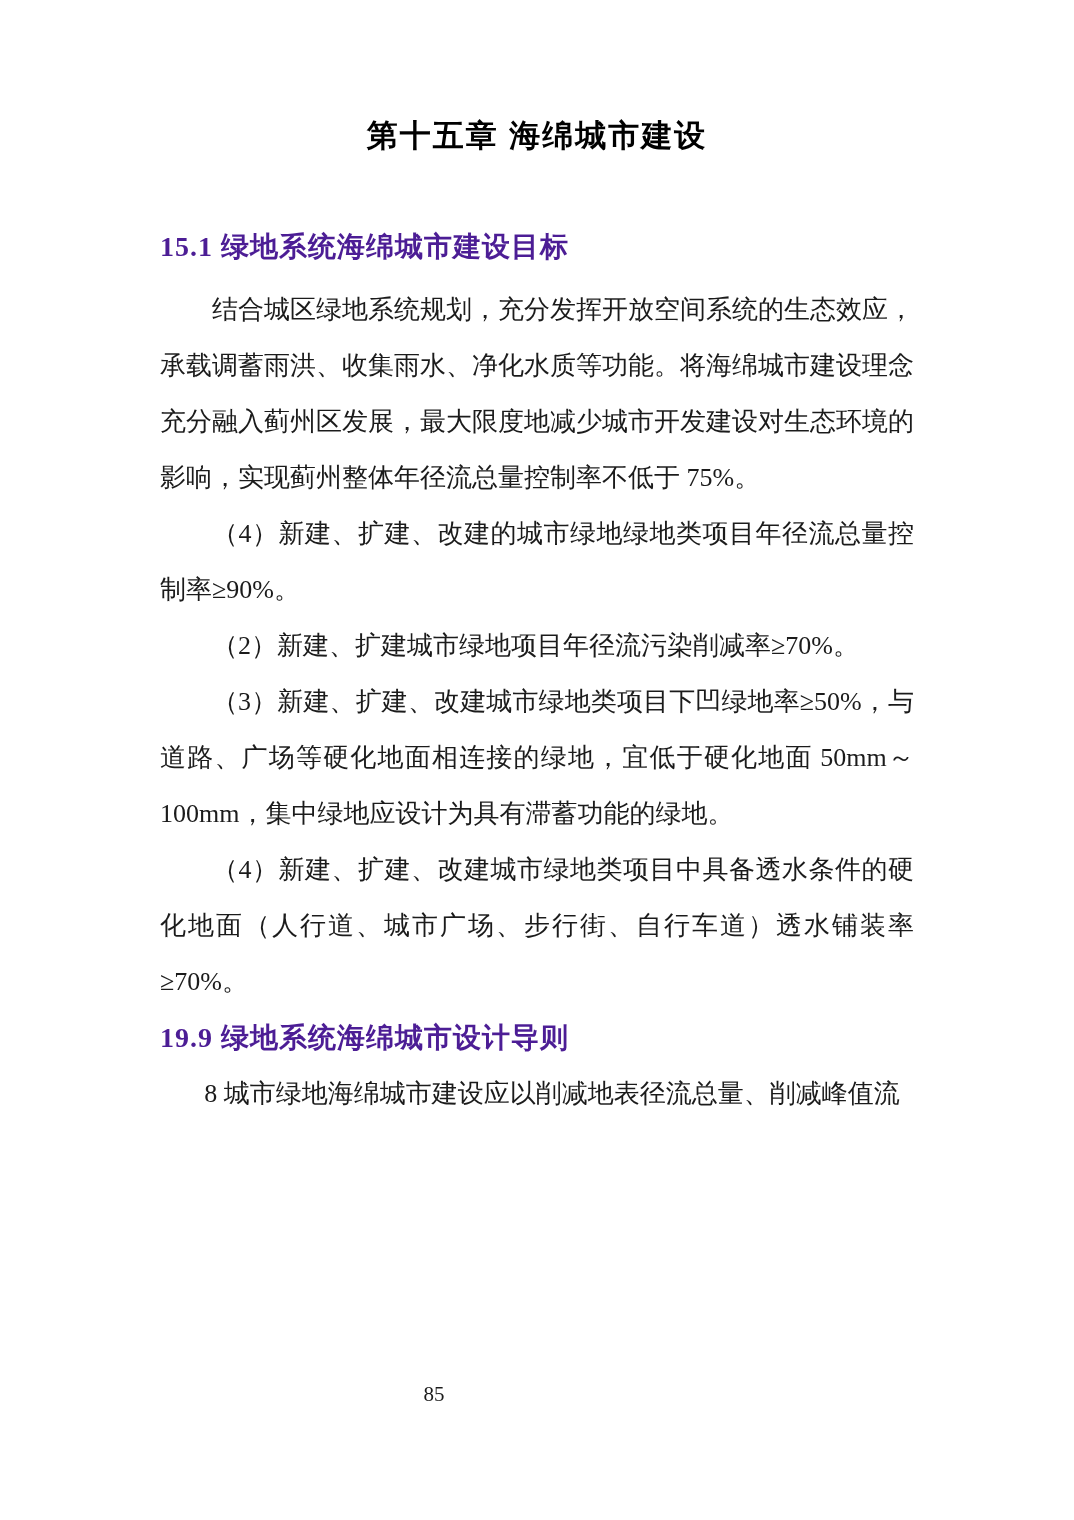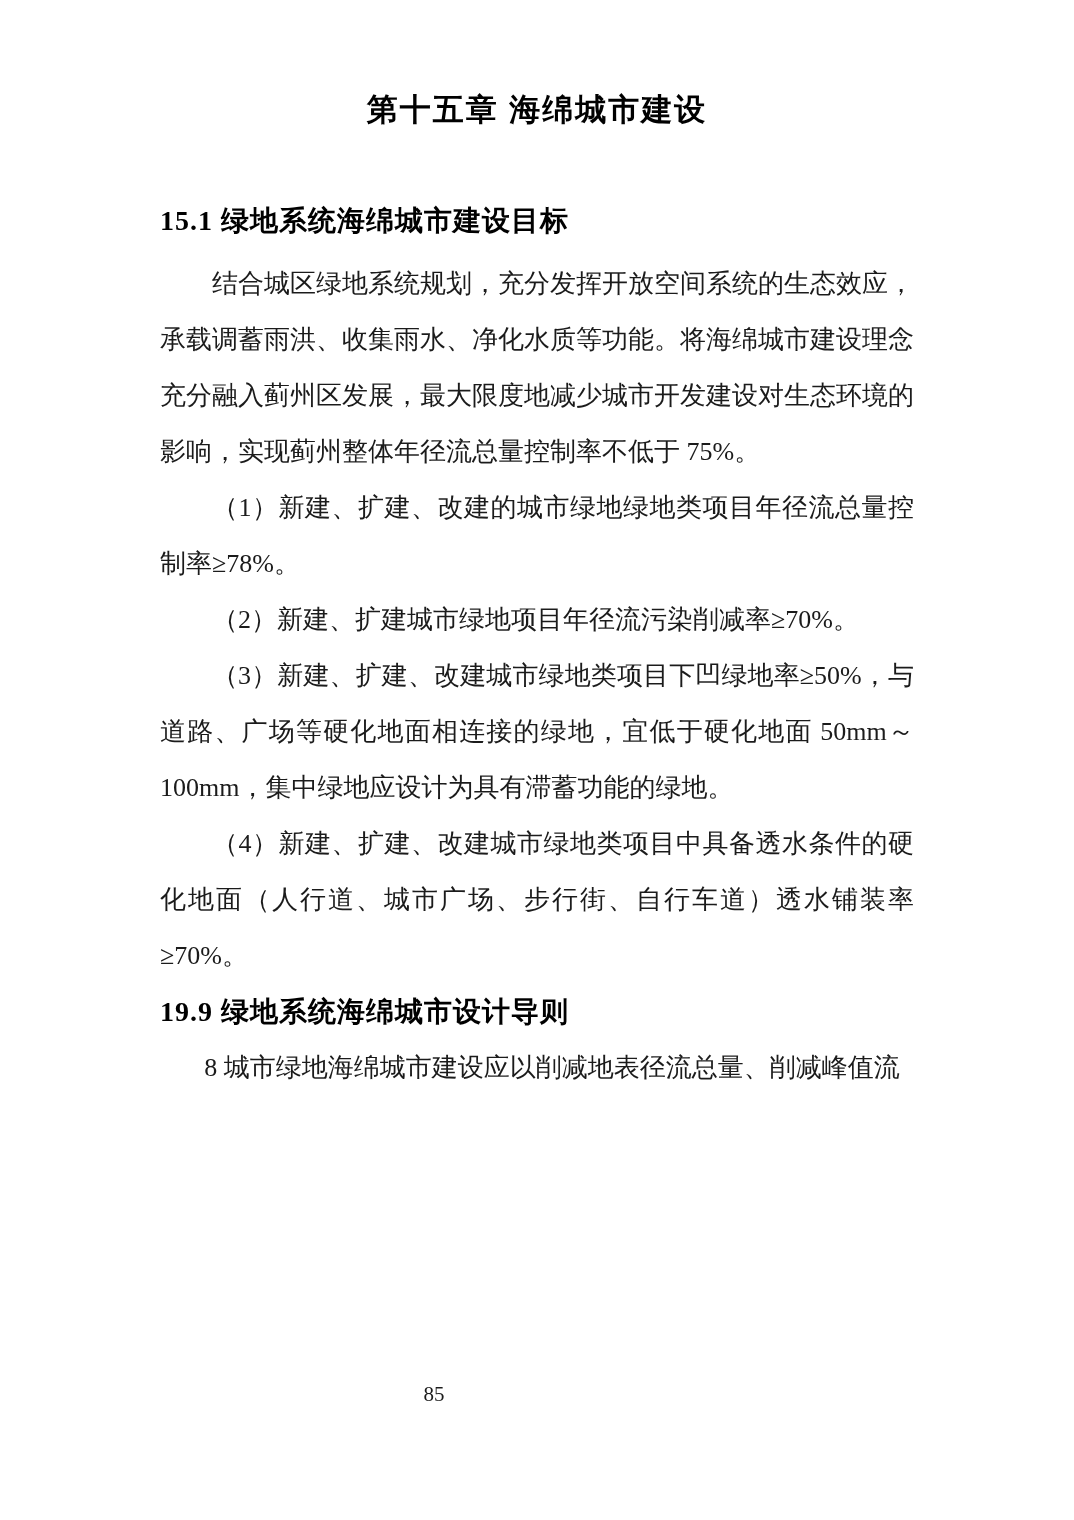--- a/index.html
+++ b/index.html
@@ -17,34 +17,34 @@
   .page {
     position: relative;
     box-sizing: border-box;
     width: 1074px;
     height: 1520px;
     padding: 0 160px;
     background: #ffffff;
   }
   .chapter-title {
     margin: 0;
-    padding-top: 90px;
+    padding-top: 116px;
     font-family: "Liberation Sans", "DejaVu Sans", sans-serif;
     font-weight: 700;
     font-size: 31px;
     line-height: 40px;
     text-align: center;
     letter-spacing: 2px;
     color: #000000;
   }
   .section-heading {
     margin: 0;
     font-weight: 700;
     font-size: 28px;
-    color: #000000;
+    color: #4c1d95;
     letter-spacing: 1px;
   }
   .section-heading.first {
     margin-top: 71px;
     line-height: 40px;
   }
   .section-heading.second {
     line-height: 56px;
   }
   .para {
@@ -77,21 +77,21 @@
 
 <div class="page">
 
   <h1 class="chapter-title">第十五章 海绵城市建设</h1>
 
   <h2 class="section-heading first">15.1 绿地系统海绵城市建设目标</h2>
 
   <p class="para first-after-heading">结合城区绿地系统规划，充分发挥开放空间系统的生态效应，承载调蓄雨洪、收集雨水、净化水质等功能。将海绵城市建设理念充分融入蓟州区发展，最大限度地减少城市开发建设对生态环境的影响，实现蓟州整体年径流总量控制率不低于 75%。</p>
 
 
-  <p class="para">（1）新建、扩建、改建的城市绿地绿地类项目年径流总量控制率≥78%。</p>
+  <p class="para">（4）新建、扩建、改建的城市绿地绿地类项目年径流总量控制率≥90%。</p>
 
   <p class="para">（2）新建、扩建城市绿地项目年径流污染削减率≥70%。</p>
 
   <p class="para">（3）新建、扩建、改建城市绿地类项目下凹绿地率≥50%，与道路、广场等硬化地面相连接的绿地，宜低于硬化地面 50mm～100mm，集中绿地应设计为具有滞蓄功能的绿地。</p>
 
   <p class="para">（4）新建、扩建、改建城市绿地类项目中具备透水条件的硬化地面（人行道、城市广场、步行街、自行车道）透水铺装率≥70%。</p>
 
   <h2 class="section-heading second">19.9 绿地系统海绵城市设计导则</h2>
 
   <p class="para numbered-rule">8 城市绿地海绵城市建设应以削减地表径流总量、削减峰值流</p>

